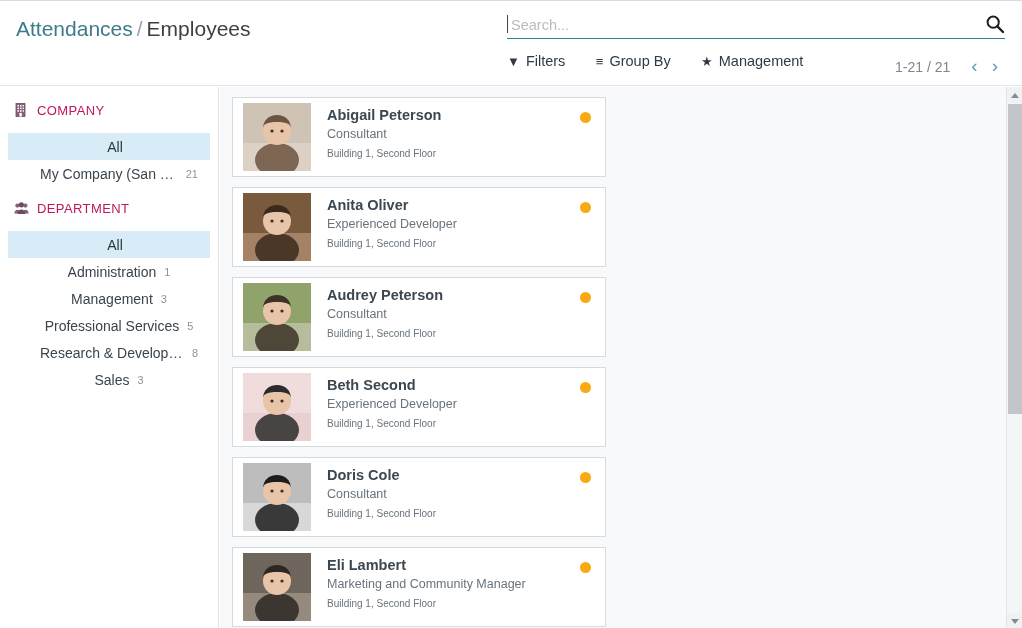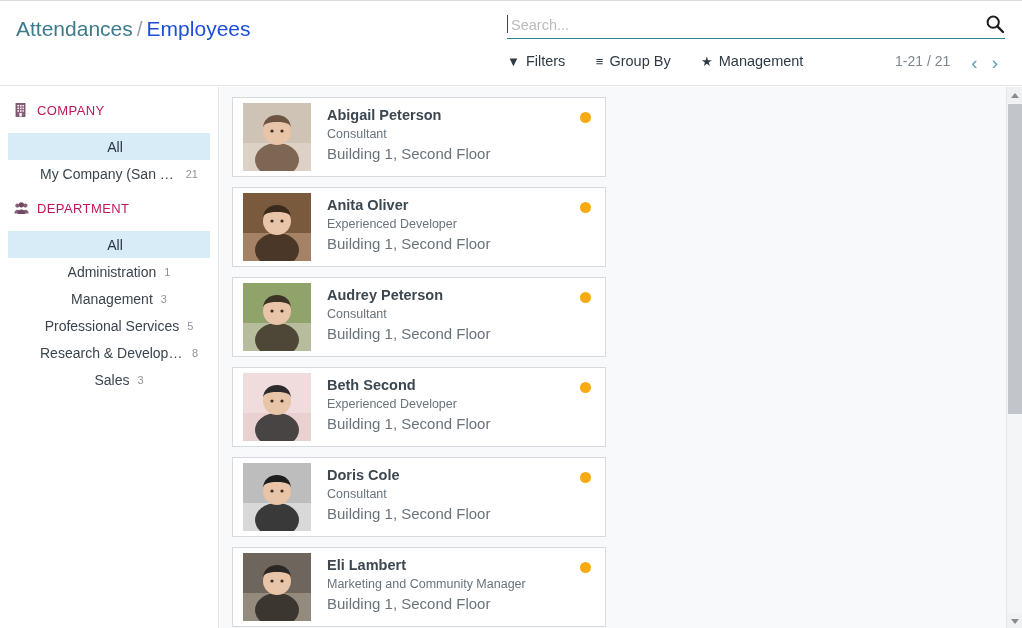--- a/index.html
+++ b/index.html
@@ -19,21 +19,21 @@
     border-bottom: 1px solid #e3e5e8;
     position: relative;
   }
   .breadcrumb {
     position: absolute; left: 16px; top: 14px;
     font-size: 21px; line-height: 28px;
     white-space: nowrap;
   }
   .bc-root { color: #3d7b8c; }
   .bc-sep { color: #9aa3ab; margin: 0 4px; }
-  .bc-leaf { color: #1d4ed8; }
+  .bc-leaf { color: #404040; }
 
   .search-wrap {
     position: absolute; left: 507px; top: 12px;
     width: 498px; height: 26px;
     border-bottom: 1px solid #2c8091;
   }
   .caret {
     position: absolute; left: 0; top: 2px;
     width: 1px; height: 18px; background: #444;
   }
@@ -59,21 +59,21 @@
     display: inline-flex; align-items: center; gap: 6px;
     font-size: 14.5px; color: #2f3a44;
     background: none; border: none; padding: 0;
     margin-right: 26px; cursor: pointer;
     font-family: "Liberation Sans", sans-serif;
     vertical-align: top;
   }
   .tb-glyph { font-size: 13px; line-height: 1; display: inline-block; }
   .pager {
     position: absolute; right: 0; top: 0;
-    display: flex; align-items: flex-start; gap: 0;
+    display: flex; align-items: flex-end; gap: 0;
     height: 22px;
   }
   .pager-count { font-size: 14px; color: #7d8790; margin-right: 14px; white-space: nowrap; }
   .pager-btn {
     background: none; border: none; cursor: pointer;
     color: #57a0b0; padding: 0 7px;
     font-size: 19px; line-height: 1;
     font-family: "Liberation Sans", sans-serif;
   }
 
@@ -139,21 +139,21 @@
   .card-info { padding: 8px 0 0 16px; min-width: 0; }
   .card-name {
     font-size: 14.5px; font-weight: bold; color: #3c4750;
     line-height: 19px; white-space: nowrap;
   }
   .card-job {
     font-size: 12.5px; color: #69737c; line-height: 19px;
     white-space: nowrap;
   }
   .card-loc {
-    font-size: 15px; color: #69737c; line-height: 19px;
+    font-size: 10px; color: #69737c; line-height: 19px;
     white-space: nowrap;
   }
   .status-dot {
     position: absolute; right: 14px; top: 14px;
     width: 11px; height: 11px; border-radius: 50%;
     background: #f8ab10;
   }
 
   
   .scrollbar {

